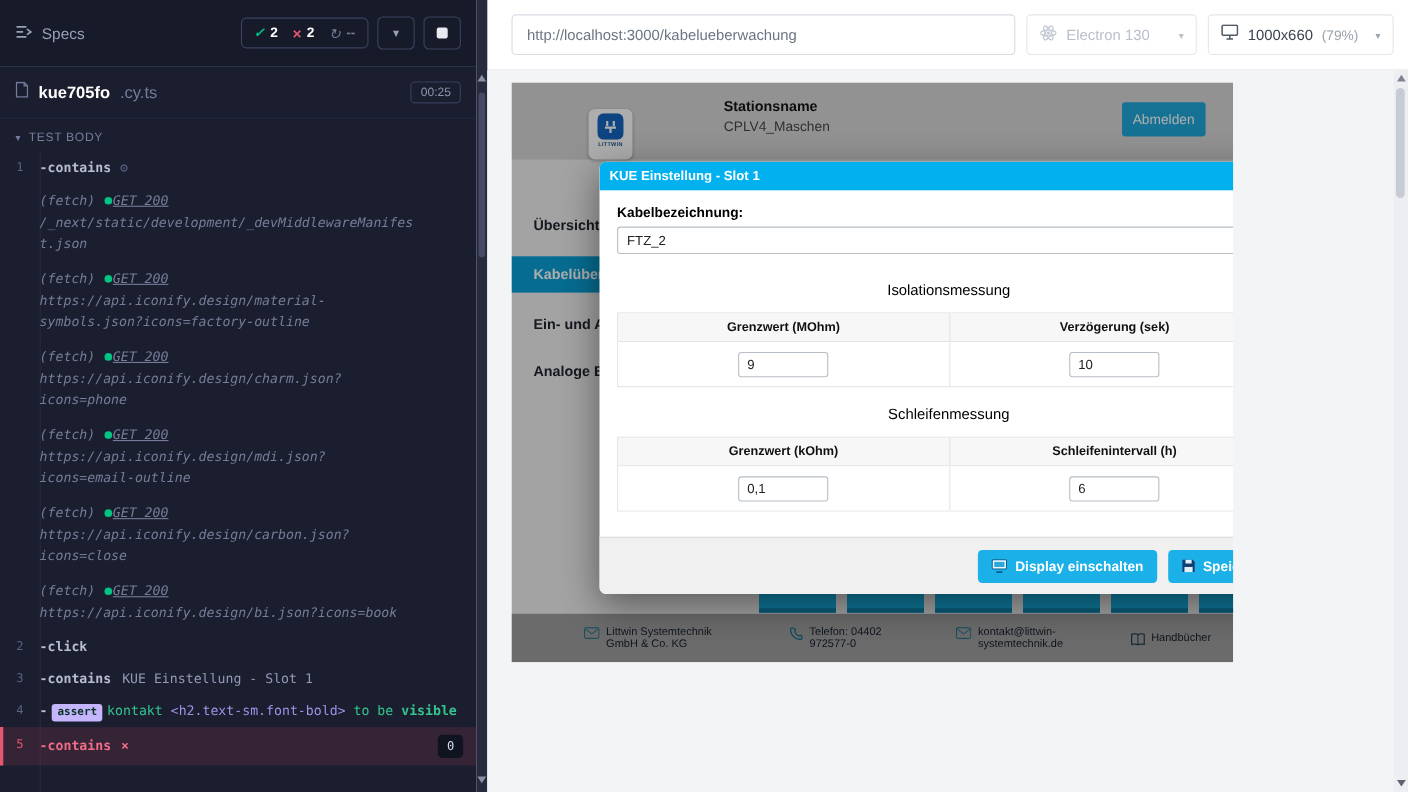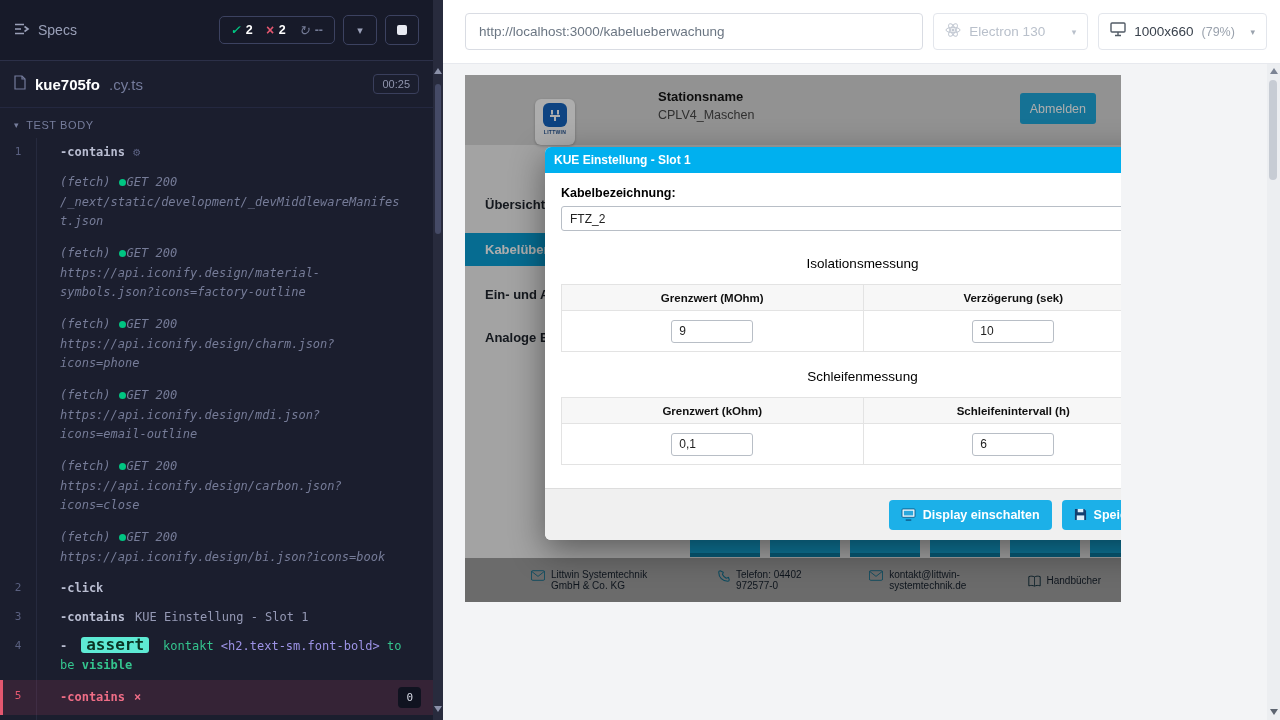--- a/index.html
+++ b/index.html
@@ -27,32 +27,32 @@
   .spec-ext { font-size:15px; color:#747b9b; font-weight:normal; }
   .timer { margin-left:auto; border:1px solid #3a3f5c; border-radius:4px; padding:3px 8px; font-size:11px; color:#9095ad; }
 
   .testbody { display:flex; align-items:center; gap:7px; padding:11px 14px 7px; font-size:11px; letter-spacing:.6px; color:#767d9c; }
   .tb-caret { font-size:9px; color:#767d9c; }
 
   .cmd-list { flex:1; position:relative; overflow:hidden; padding-bottom:8px; }
   .cmd-list::before { content:""; position:absolute; left:36px; top:0; bottom:0; width:1px; background:#262a3e; }
   .cmd { display:flex; align-items:flex-start; padding:5px 12px 5px 0; position:relative; }
   .num { flex:0 0 36px; text-align:center; font-family:"DejaVu Sans Mono", monospace; font-size:11px; color:#5a6080; padding-top:2px; }
-  .cmd-body { flex:1; font-family:"DejaVu Sans Mono", monospace; font-size:12px; line-height:19px; color:#9599b5; padding-left:24px; overflow-wrap:break-word; word-break:break-word; }
+  .cmd-body { flex:1; font-family:"DejaVu Sans Mono", monospace; font-size:12px; line-height:19px; color:#9599b5; padding-left:0; overflow-wrap:break-word; word-break:break-word; }
   .cmd-name { font-weight:bold; color:#b9bdd1; }
   .cmd-arg { color:#9599b5; margin-left:10px; }
   .gear-sm { color:#5a6080; font-size:12px; margin-left:8px; font-style:normal; }
 
   .cmd.fetch { padding:6px 12px 7px 0; }
   .fetch-body { font-style:italic; color:#767c98; }
   .fetch-url { display:block; max-width:342px; margin-top:1px; }
   .dot-green { display:inline-block; width:7px; height:7px; border-radius:50%; background:#00c582; margin:0 1px 0 8px; }
-  .fetch-status { color:#767c98; }
-
-  .assert-pill { display:inline-block; background:#5eead4; color:#0a3323; font-weight:bold; border-radius:3px; padding:0 5px; font-size:16px; line-height:16px; margin:0 14px; font-style:normal; }
+  .fetch-status { color:#767c98;text-decoration:underline; }
+
+  .assert-pill { display:inline-block; background:#c4b5fd; color:#0a3323; font-weight:bold; border-radius:3px; padding:0 5px; font-size:10px; line-height:16px; margin:0 4px; font-style:normal; }
   .assert-text { color:#34c48e; }
   .assert-sel { color:#9d93e6; }
   .assert-vis { font-weight:bold; color:#34c48e; }
 
   .cmd.failed { background:rgba(231,73,105,.13); box-shadow:inset 3px 0 0 #e4576f; padding-top:7px; padding-bottom:7px; }
   .cmd.failed .num { color:#e4576f; }
   .fail-name { font-weight:bold; color:#ef6d86; }
   .fail-mark { color:#ef6d86; margin-left:9px; font-weight:bold; }
   .fail-body { display:flex; align-items:center; }
   .count-badge { margin-left:auto; background:#101320; border-radius:4px; padding:1px 8px; font-size:11px; color:#d6d9e4; }

